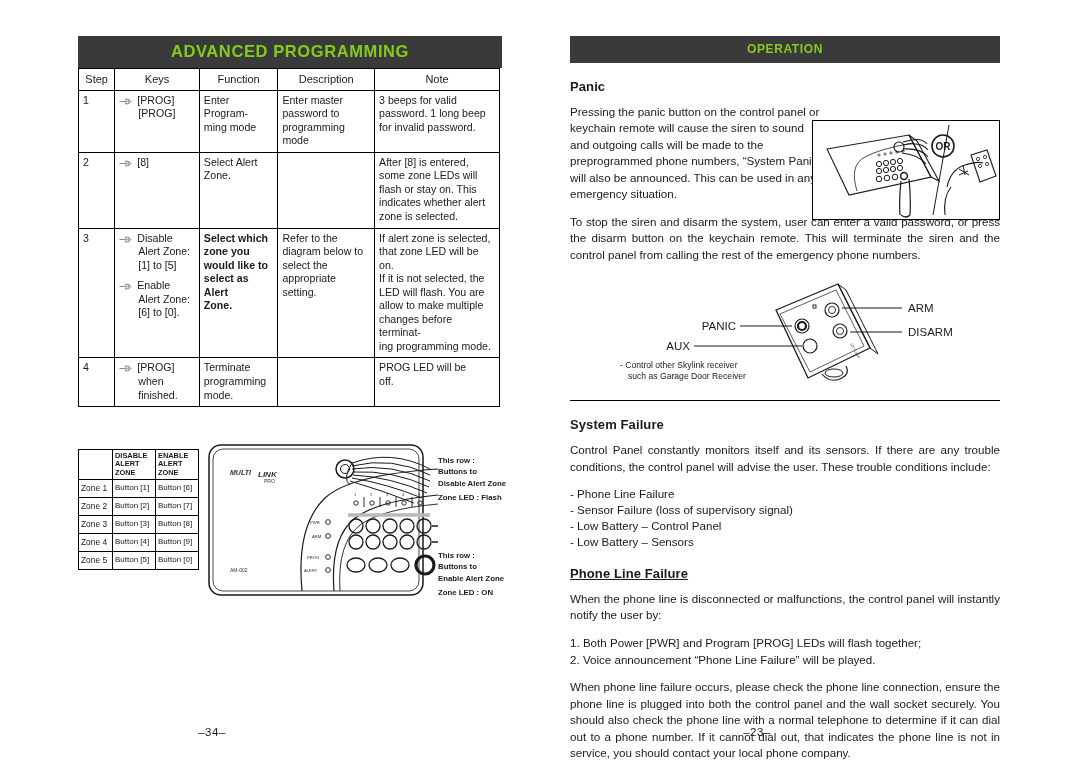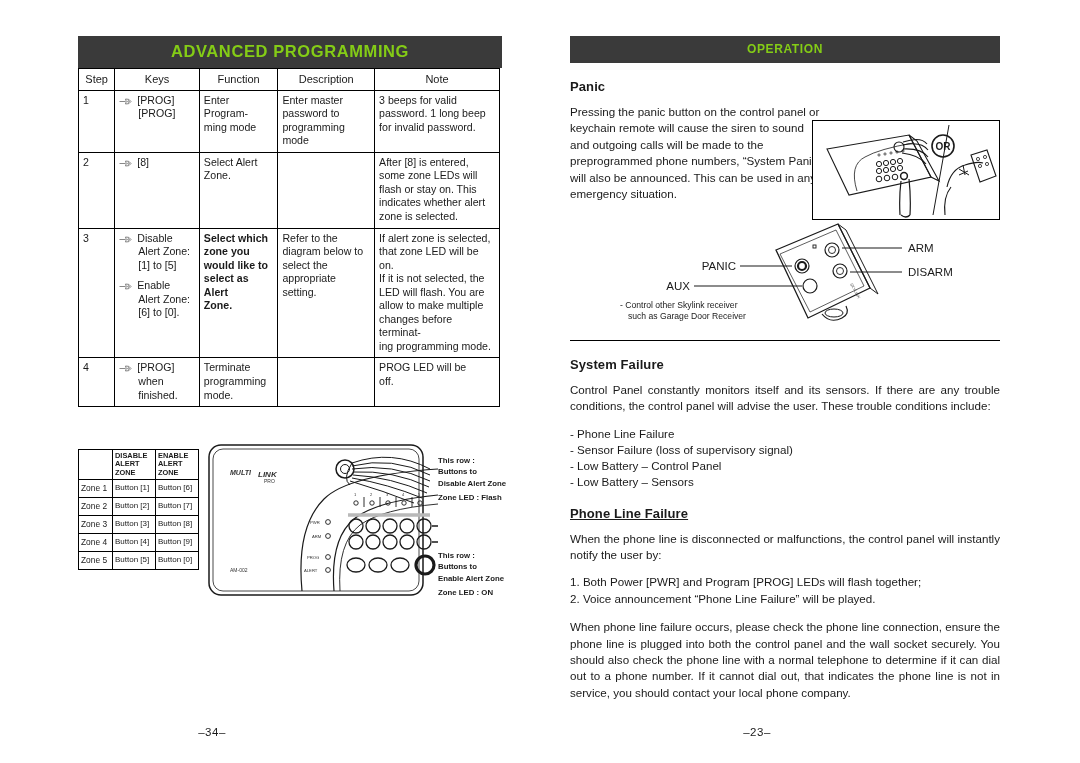--- a/index.html
+++ b/index.html
@@ -493,20 +493,21 @@
             <circle cx="165" cy="38" r="1.6"></circle>
               <circle cx="172" cy="36" r="1.6"></circle>
             <circle cx="167" cy="45" r="1.6"></circle>
               <circle cx="174" cy="43" r="1.6"></circle>
           </g>
         </g>
         <text x="130" y="29" font-size="10" font-weight="bold" text-anchor="middle" fill="#1a1a1a" font-family="Liberation Sans, sans-serif">OR</text>
       </svg>
     </div>
 
+    <p class="body">To stop the siren and disarm the system, user can enter a valid password, or press the disarm button on the keychain remote.  This will terminate the siren and the control panel from calling the rest of the emergency phone numbers.</p>
 
     <div class="remote-fig">
       <svg viewBox="0 0 430 118" width="430" height="118">
         <g fill="none" stroke="#1a1a1a" stroke-width="1.3">
 
           <path d="M206 36 L268 10 L300 74 L238 104 Z"></path>
           <path d="M268 10 L276 16 L308 80 L300 74 Z" stroke-width="1"></path>
           <path d="M210 40 L266 16 L294 72 L240 98 Z" stroke-width="0.7"></path>
 
           <path d="M252 100 q8 10 20 4 q8 -4 4 -12" stroke-width="1.2"></path>

